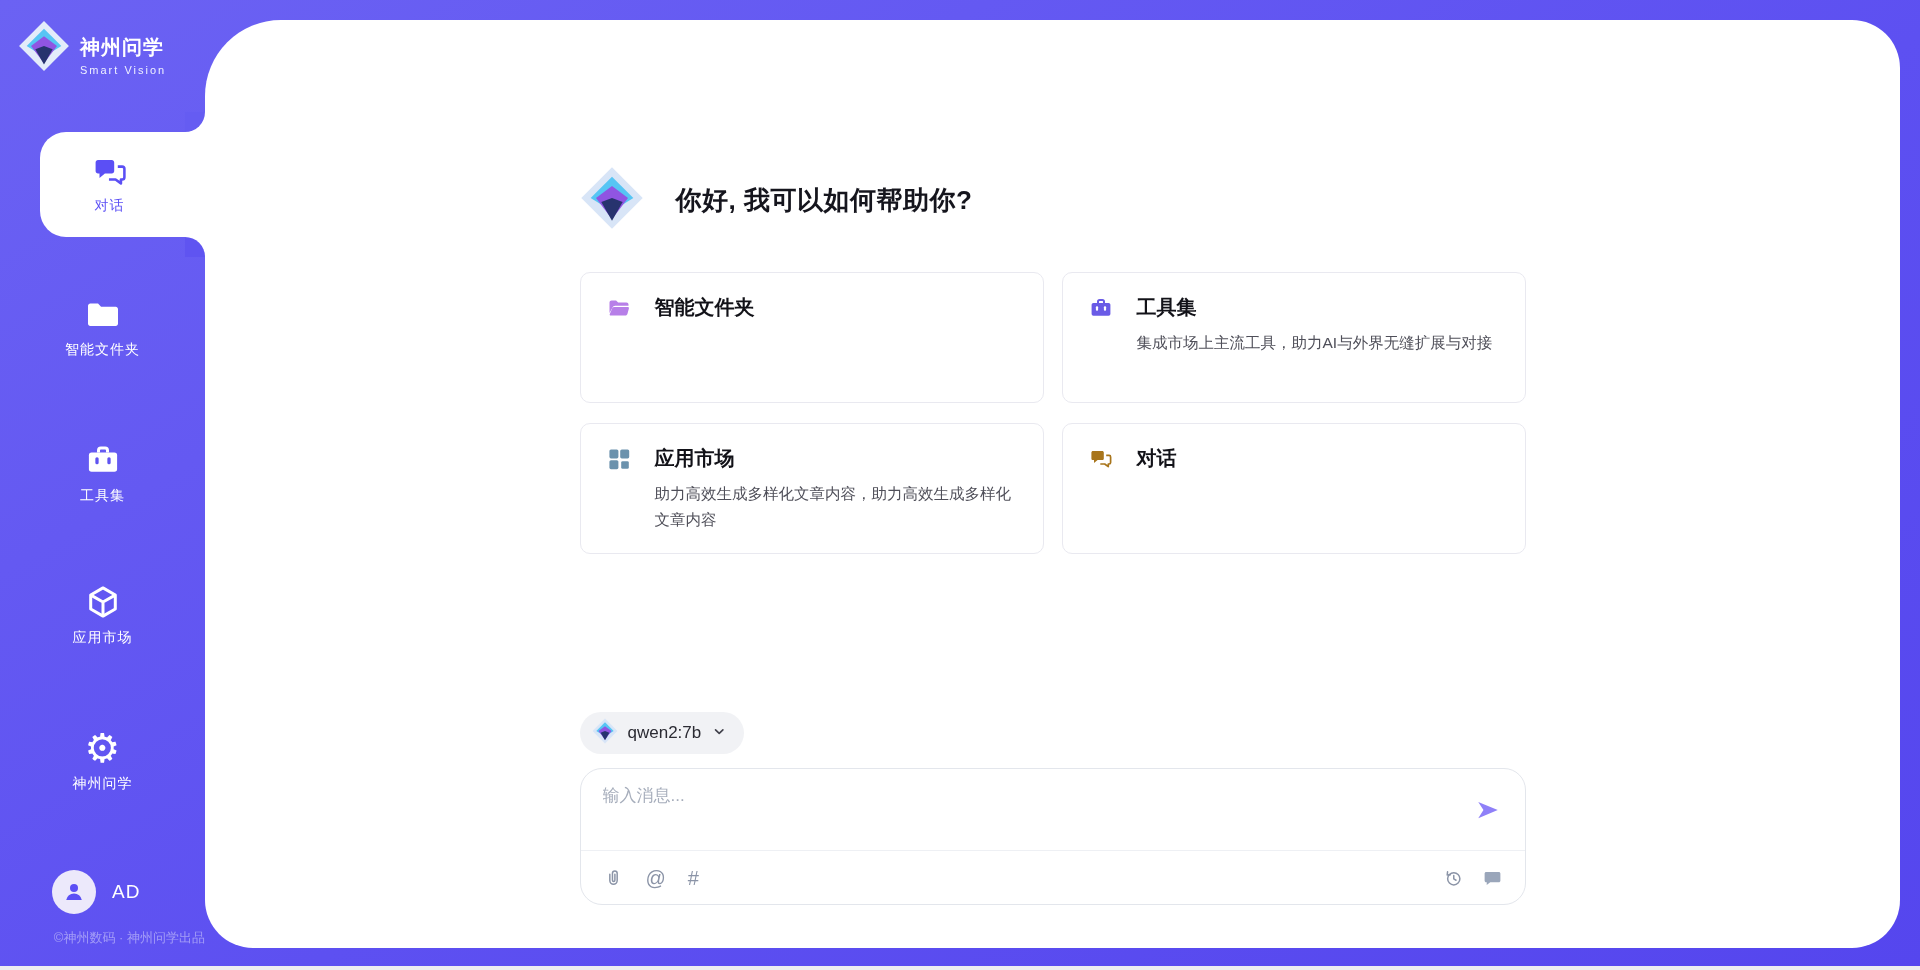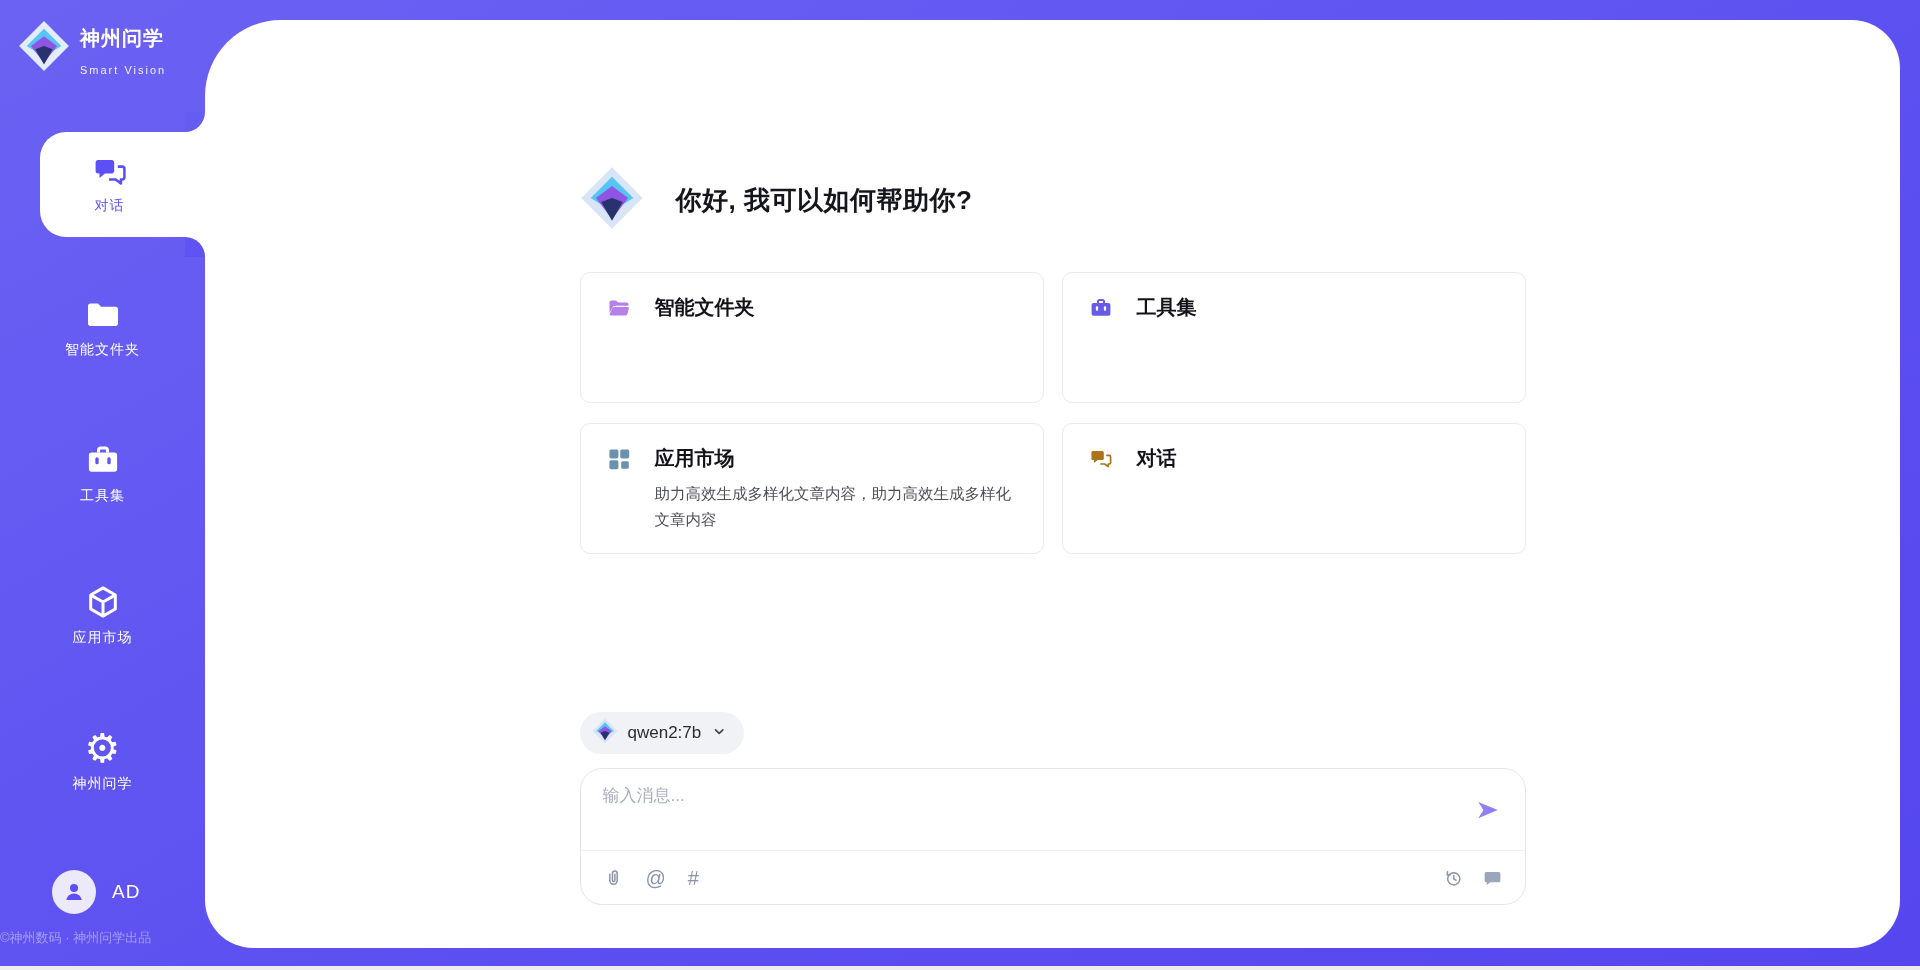--- a/index.html
+++ b/index.html
@@ -7,21 +7,21 @@
   body {
     font-family:"Liberation Sans","DejaVu Sans",sans-serif;
     background:linear-gradient(150deg,#6b62f3 0%,#5d50f1 55%,#5546ee 100%);
     position:relative;
   }
 
   
   .sidebar { position:absolute; left:0; top:0; width:205px; height:970px; z-index:2; }
   .brand { position:absolute; top:20px; left:18px; display:flex; align-items:flex-end; gap:10px; }
   .brand-name { color:#fff; font-size:20px; font-weight:700; letter-spacing:1px; }
-  .brand-sub  { color:#eef0ff; font-size:11px; letter-spacing:2px; margin-top:12px; }
+  .brand-sub  { color:#eef0ff; font-size:11px; letter-spacing:2px; margin-top:3px; }
 
   .active-tab {
     position:absolute; left:40px; top:132px; width:165px; height:105px;
     background:#fff; border-radius:26px 0 0 26px;
     display:flex; flex-direction:column; align-items:center; justify-content:center;
     gap:7px; padding-right:26px; cursor:pointer;
   }
   .active-tab .nav-label { color:#5b4ff5; }
   .tab-fillet { position:absolute; left:185px; width:20px; height:20px; background:#fff; }
   .tab-fillet.top { top:112px; }
@@ -35,21 +35,21 @@
     display:flex; flex-direction:column; align-items:center; justify-content:center;
     gap:9px; color:#fff; cursor:pointer;
   }
   .nav-label { font-size:14px; letter-spacing:1px; }
   .nav-icon { width:36px; height:36px; display:flex; align-items:center; justify-content:center; }
   .gear-glyph { font-family:"DejaVu Sans",sans-serif; font-size:40px; line-height:36px; color:#fff; }
 
   .user-row { position:absolute; top:870px; left:52px; display:flex; align-items:center; gap:16px; cursor:pointer; }
   .avatar { width:44px; height:44px; border-radius:50%; background:#ece9fb; display:flex; align-items:center; justify-content:center; }
   .user-label { color:#fff; font-size:19px; letter-spacing:1px; }
-  .sb-footer { position:absolute; top:929px; width:205px; text-align:left; color:rgba(255,255,255,.42); font-size:13px; }
+  .sb-footer { position:absolute; top:929px; width:205px; text-align:right; color:rgba(255,255,255,.42); font-size:13px; }
 
   
   .main-panel {
     position:absolute; left:205px; top:20px; right:20px; bottom:22px;
     background:#fff; border-radius:76px 48px 48px 48px; z-index:1;
     display:flex; flex-direction:column; align-items:center;
   }
   .content { width:946px; }
 
   .greeting-row { margin-top:146px; display:flex; align-items:center; gap:32px;text-align:center; }
@@ -215,20 +215,21 @@
           <span class="card-icon">
             <svg width="24" height="24" viewBox="0 0 24 24" style="color:#6a5be6">
               <path d="M9 7V5.6c0-.9.7-1.6 1.6-1.6h2.8c.9 0 1.6.7 1.6 1.6V7" stroke="currentColor" stroke-width="2" fill="none"></path>
               <rect x="2.6" y="7" width="18.8" height="12.8" rx="1.8" fill="currentColor"></rect>
               <rect x="6.9" y="10.2" width="2.2" height="4.6" rx="1" fill="#fff"></rect>
               <rect x="14.9" y="10.2" width="2.2" height="4.6" rx="1" fill="#fff"></rect>
             </svg>
           </span>
           <span class="card-title">工具集</span>
         </div>
+        <div class="card-desc">集成市场上主流工具，助力AI与外界无缝扩展与对接</div>
       </div>
 
       <div class="card">
         <div class="card-head">
           <span class="card-icon">
             <svg width="24" height="24" viewBox="0 0 24 24" style="color:#6b92ad">
               <rect x="2.4" y="2.4" width="9" height="9" rx="1.6" fill="currentColor"></rect>
               <rect x="13.2" y="2.4" width="9" height="9" rx="1.6" fill="currentColor"></rect>
               <rect x="2.4" y="13.2" width="9" height="9" rx="1.6" fill="currentColor"></rect>
               <rect x="14.2" y="14.2" width="7.6" height="7.6" rx="1.4" fill="currentColor"></rect>

